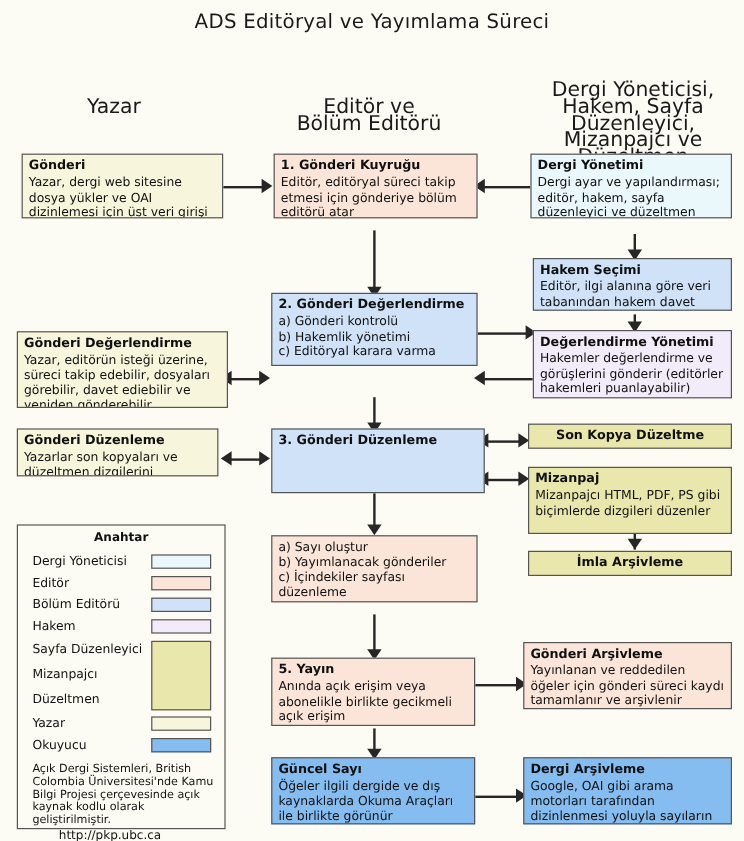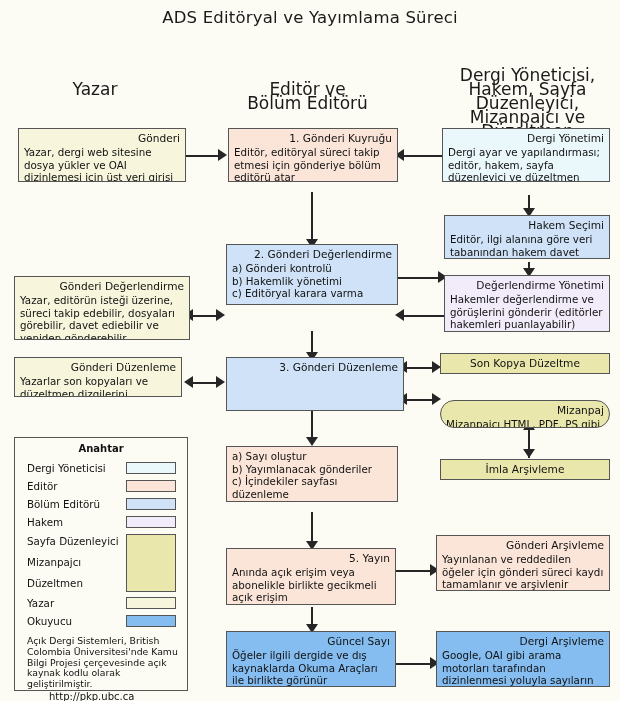--- a/index.html
+++ b/index.html
@@ -21,21 +21,21 @@
   }
 
   .box{
     position:absolute;box-sizing:border-box;
     border:1.6px solid #555;
     padding:3px 5px 3px 5px;
     font-size:10.3px;line-height:12.6px;
     color:#111;
     overflow:hidden;
   }
-  .box .bt{display:block;text-align:right;font-weight:normal;font-size:10.6px;line-height:13.4px;margin-bottom:.5px;}
+  .box .bt{display:block;text-align:left;font-weight:bold;font-size:10.6px;line-height:13.4px;margin-bottom:.5px;}
   .box .bb{display:block;text-align:left;}
   .box.center-only{display:flex;align-items:center;justify-content:center;}
   .box.center-only .bt{margin:0;}
 
   
   .c-author   {background:#f7f6dc;}
   .c-editor   {background:#fbe5d8;}
   .c-section  {background:#cfe2f7;}
   .c-manager  {background:#eaf7fb;}
   .c-reviewer {background:#f2ecfa;}
@@ -187,21 +187,21 @@
   </div>
 
   <div class="box c-section" style="left:226px;top:357px;width:178px;height:54px;">
     <span class="bt">3. Gönderi Düzenleme</span>
   </div>
 
   <div class="box c-layout center-only" style="left:440px;top:353px;width:170px;height:21px;">
     <span class="bt">Son Kopya Düzeltme</span>
   </div>
 
-  <div class="box c-layout" style="left:440px;top:400px;width:170px;height:28px;border-radius:17px;">
+  <div class="box c-layout" style="left:440px;top:389px;width:170px;height:56px;">
     <span class="bt">Mizanpaj</span>
     <span class="bb">Mizanpajcı HTML, PDF, PS gibi biçimlerde dizgileri düzenler</span>
   </div>
 
   <div class="box c-layout center-only" style="left:440px;top:459px;width:170px;height:21px;">
     <span class="bt">İmla Arşivleme</span>
   </div>
 
   <div class="box c-editor" style="left:226px;top:446px;width:172px;height:56px;">
     <span class="bb" style="white-space:pre-line;">a) Sayı oluştur

